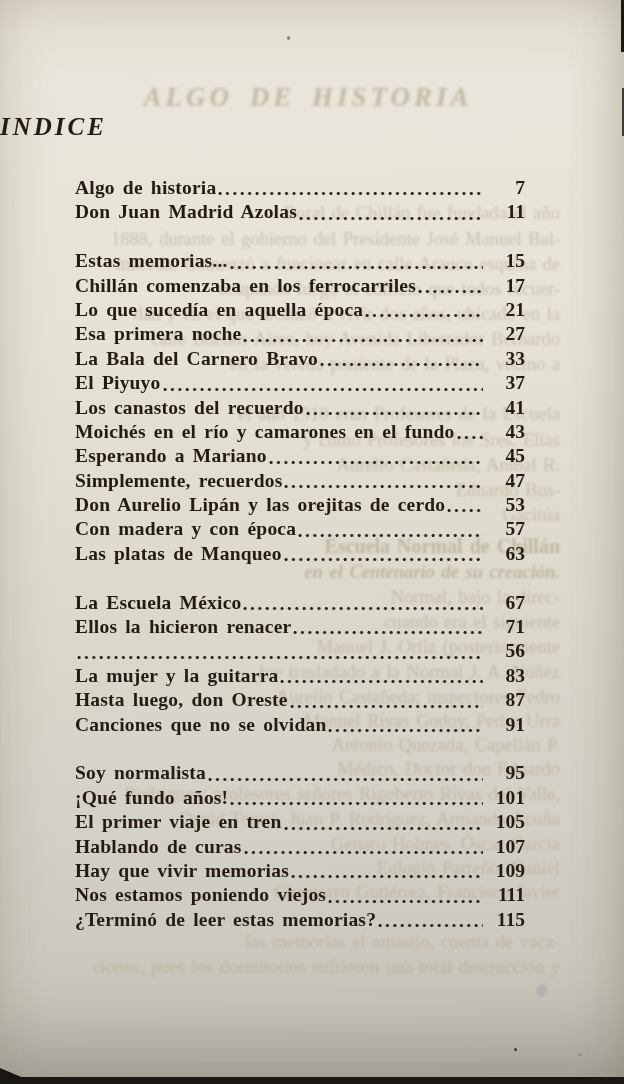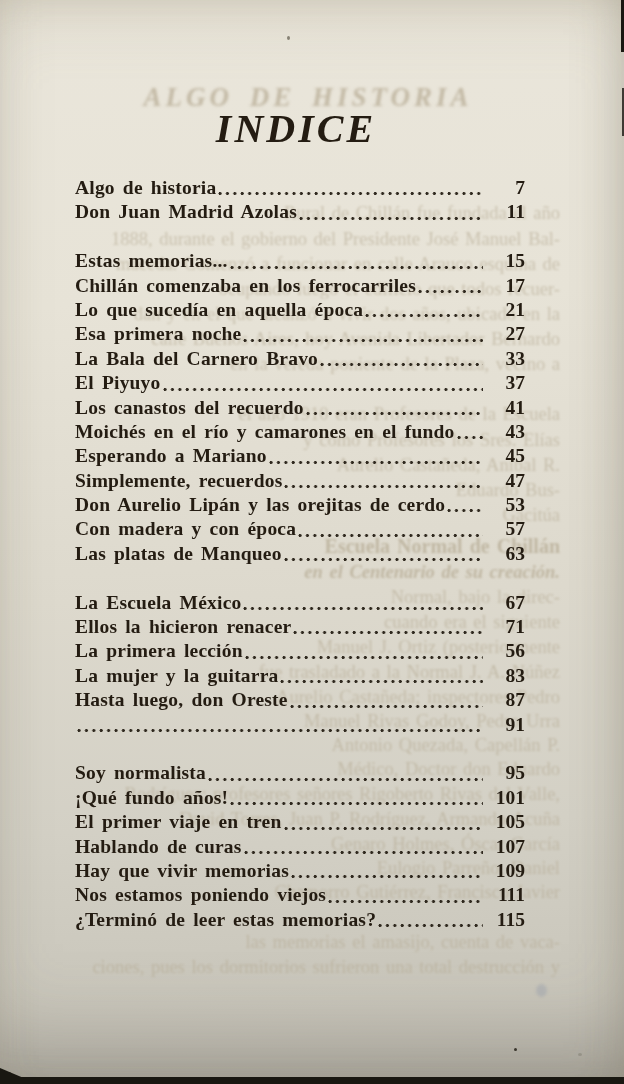--- a/index.html
+++ b/index.html
@@ -40,23 +40,23 @@
   .ghost.italic{font-style:italic;}
 
   .ghost-header{
     position:absolute;top:82px;left:0;width:616px;
     text-align:center;
     font-size:27px;font-weight:700;font-style:italic;
     letter-spacing:4px;word-spacing:6px;
     color:#b9ae97;filter:blur(1.4px);opacity:.8;
   }
   .title{
-    position:absolute;top:105px;left:0;width:592px;
-    text-align:center;
-    font-size:40px;font-weight:700;font-style:italic;
+    position:absolute;top:113px;left:0;width:592px;
+    text-align:left;
+    font-size:25px;font-weight:700;font-style:italic;
     letter-spacing:3px;
     color:var(--ink,#1c150d);
   }
 
   .toc{
     position:absolute;top:176px;left:75px;width:450px;
     color:var(--ink,#241c12);
     font-size:19.5px;font-weight:700;
   }
   .toc-section{margin-top:24.4px;}
@@ -202,35 +202,35 @@
     <span class="toc-label">La Escuela México</span>
     <span class="toc-leader"></span>
     <span class="toc-num">67</span>
   </div>
         <div class="toc-row">
     <span class="toc-label">Ellos la hicieron renacer</span>
     <span class="toc-leader"></span>
     <span class="toc-num">71</span>
   </div>
         <div class="toc-row">
-    <span class="toc-label">La primera lección</span>
     <span class="toc-leader"></span>
     <span class="toc-num">56</span>
   </div>
         <div class="toc-row">
     <span class="toc-label">La mujer y la guitarra</span>
     <span class="toc-leader"></span>
     <span class="toc-num">83</span>
   </div>
         <div class="toc-row">
     <span class="toc-label">Hasta luego, don Oreste</span>
     <span class="toc-leader"></span>
     <span class="toc-num">87</span>
   </div>
         <div class="toc-row">
+    <span class="toc-label">Canciones que no se olvidan</span>
     <span class="toc-leader"></span>
     <span class="toc-num">91</span>
   </div>
       </div>
       <div class="toc-section">
         <div class="toc-row">
     <span class="toc-label">Soy normalista</span>
     <span class="toc-leader"></span>
     <span class="toc-num">95</span>
   </div>

